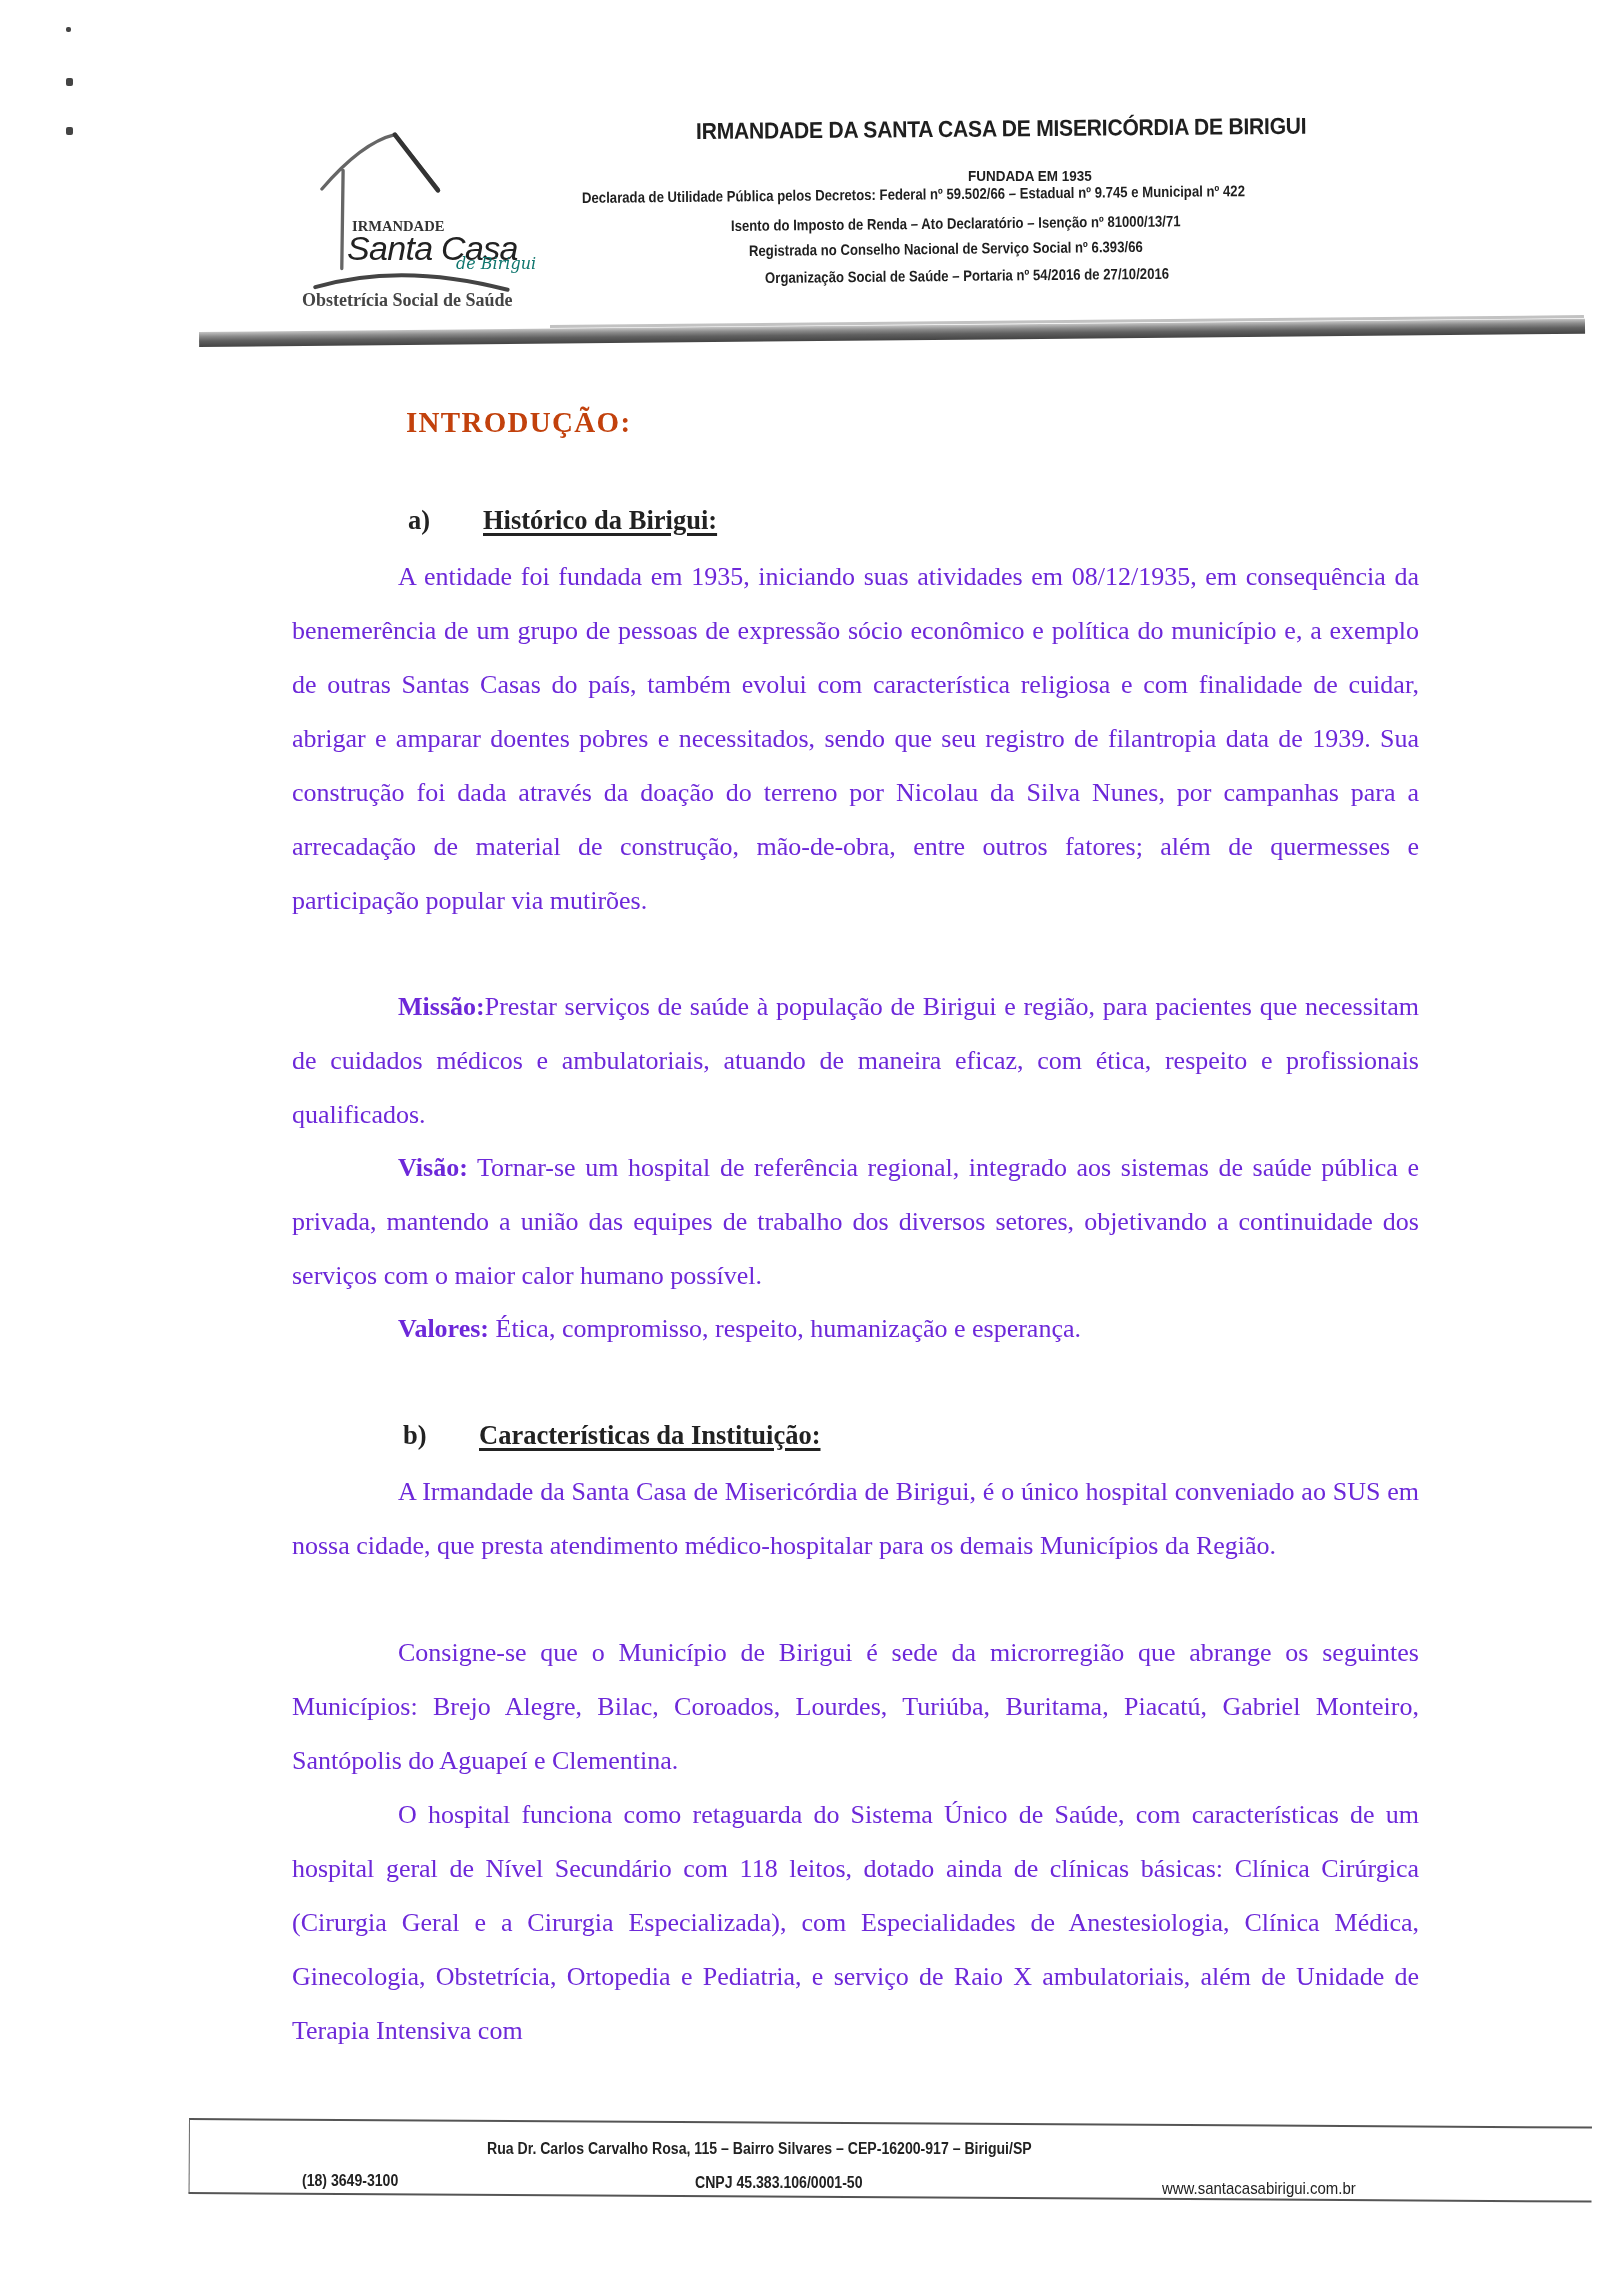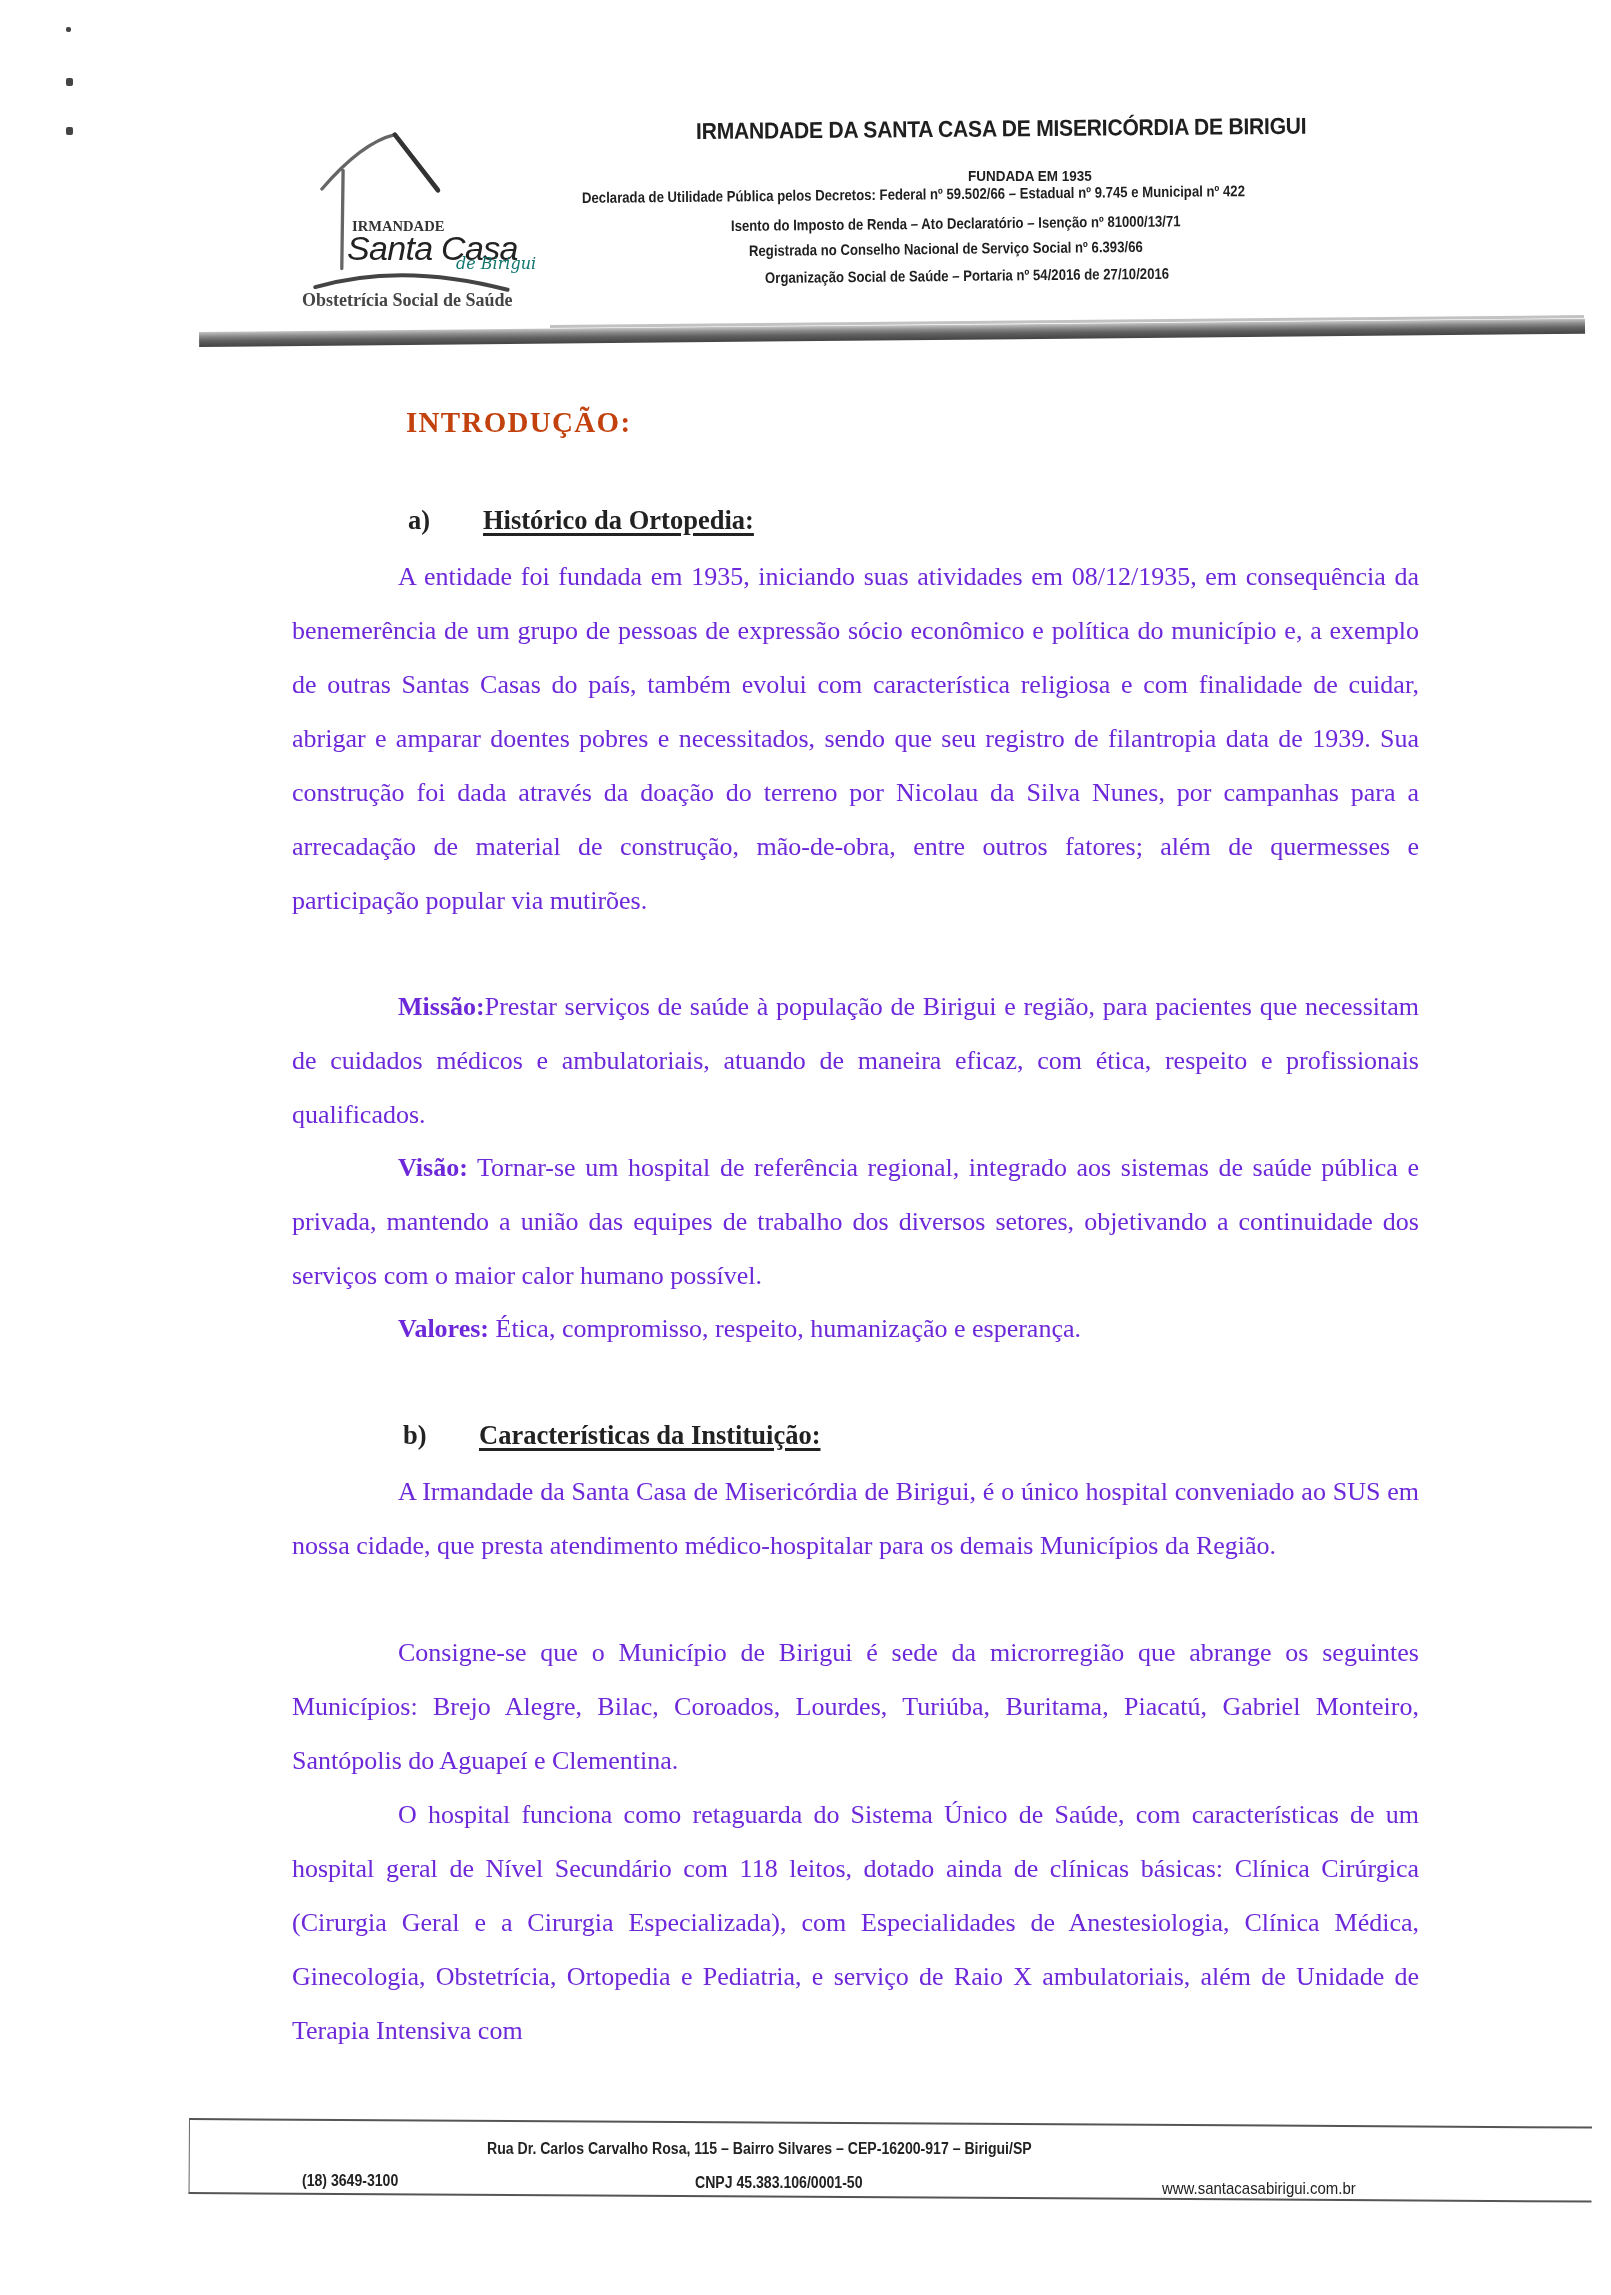--- a/index.html
+++ b/index.html
@@ -74,21 +74,21 @@
 <div id="hdr-line2" class="hdr">Isento do Imposto de Renda – Ato Declaratório – Isenção nº 81000/13/71</div>
 <div id="hdr-line3" class="hdr">Registrada no Conselho Nacional de Serviço Social nº 6.393/66</div>
 <div id="hdr-line4" class="hdr">Organização Social de Saúde – Portaria nº 54/2016 de 27/10/2016</div>
 
 <div id="header-rule-thin" class="abs"></div>
 <div id="header-rule" class="abs"></div>
 
 <div id="intro-title" class="abs serif">INTRODUÇÃO:</div>
 
 <span class="sec-letter serif" style="left:408px; top:505px;">a)</span>
-<span class="sec-title serif" style="left:483px; top:505px;">Histórico da Ortopedia:</span>
+<span class="sec-title serif" style="left:483px; top:505px;">Histórico da Birigui:</span>
 
 <div class="para serif" style="top:550px;"><span class="indent"></span><span>A entidade foi fundada em 1935, iniciando suas atividades em 08/12/1935, em consequência da benemerência de um grupo de pessoas de expressão sócio econômico e política do município e, a exemplo de outras Santas Casas do país, também evolui com característica religiosa e com finalidade de cuidar, abrigar e amparar doentes pobres e necessitados, sendo que seu registro de filantropia data de 1939. Sua construção foi dada através da doação do terreno por Nicolau da Silva Nunes, por campanhas para a arrecadação de material de construção, mão-de-obra, entre outros fatores; além de quermesses e participação popular via mutirões.</span></div>
 
 <div class="para serif" style="top:980px;"><span class="indent"></span><b>Missão:</b><span>Prestar serviços de saúde à população de Birigui e região, para pacientes que necessitam de cuidados médicos e ambulatoriais, atuando de maneira eficaz, com ética, respeito e profissionais qualificados.</span></div>
 
 <div class="para serif" style="top:1141px;"><span class="indent"></span><b>Visão:</b><span> Tornar-se um hospital de referência regional, integrado aos sistemas de saúde pública e privada, mantendo a união das equipes de trabalho dos diversos setores, objetivando a continuidade dos serviços com o maior calor humano possível.</span></div>
 
 <div class="para serif" style="top:1302px;"><span class="indent"></span><b>Valores:</b><span> Ética, compromisso, respeito, humanização e esperança.</span></div>
 
 <span class="sec-letter serif" style="left:403px; top:1420px;">b)</span>

